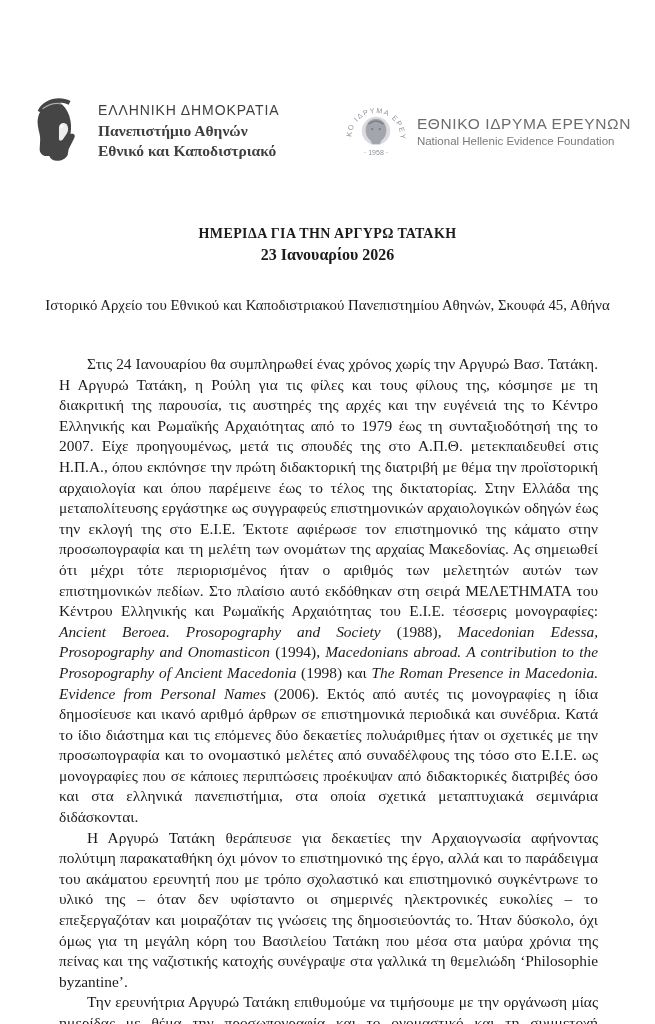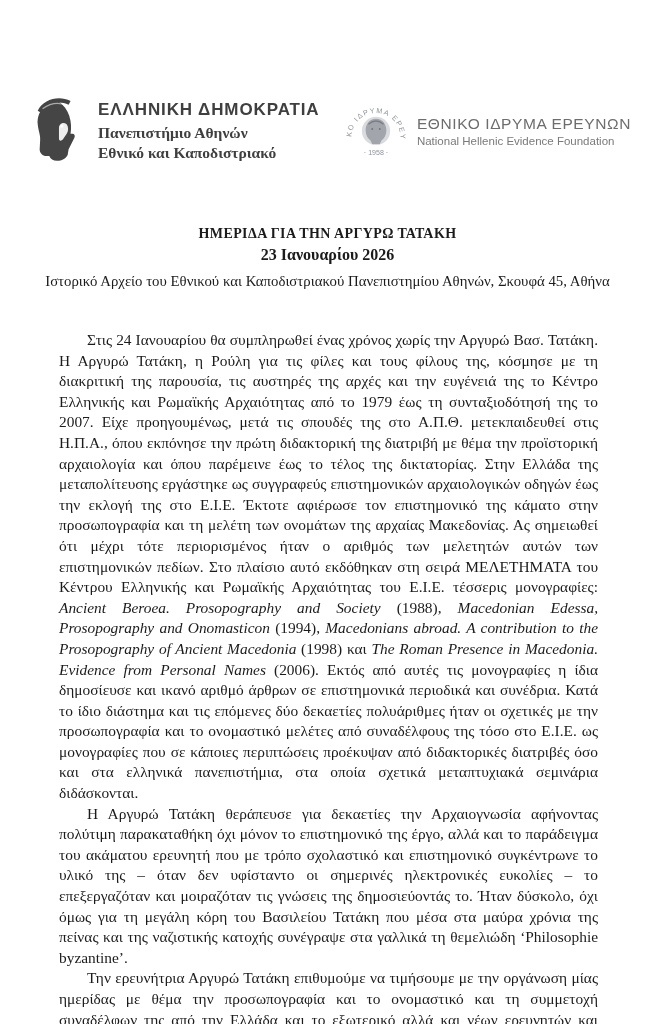--- a/index.html
+++ b/index.html
@@ -21,22 +21,22 @@
     padding: 94px 24px 0 30px;
   }
   .uni {
     display: flex;
     align-items: center;
     gap: 12px;
   }
   .uni-text { color: #3f3f3f; }
   .uni-republic {
     font-family: "Liberation Sans", "DejaVu Sans", sans-serif;
-    font-weight: 700;
-    font-size: 17px;
+    font-weight: 400;
+    font-size: 14px;
     letter-spacing: 0.9px;
     margin-bottom: 3px;
     text-align: center;
   }
   .uni-name {
     font-family: "Liberation Serif", "DejaVu Serif", serif;
     font-weight: 700;
     font-size: 15.5px;
     line-height: 1.28;
   }
@@ -63,21 +63,21 @@
     font-size: 14px;
     font-weight: 700;
     letter-spacing: 0.4px;
   }
   .event-date {
     margin-top: 4px;
     font-size: 16px;
     font-weight: 700;
   }
   .event-venue {
-    margin-top: 9px;
+    margin-top: 33px;
     font-size: 14.8px;
   }
 
   
   .body-text {
     margin: 40px 57px 0 59px;
     text-align: justify;
     font-size: 15.4px;
     line-height: 20.6px;
   }

